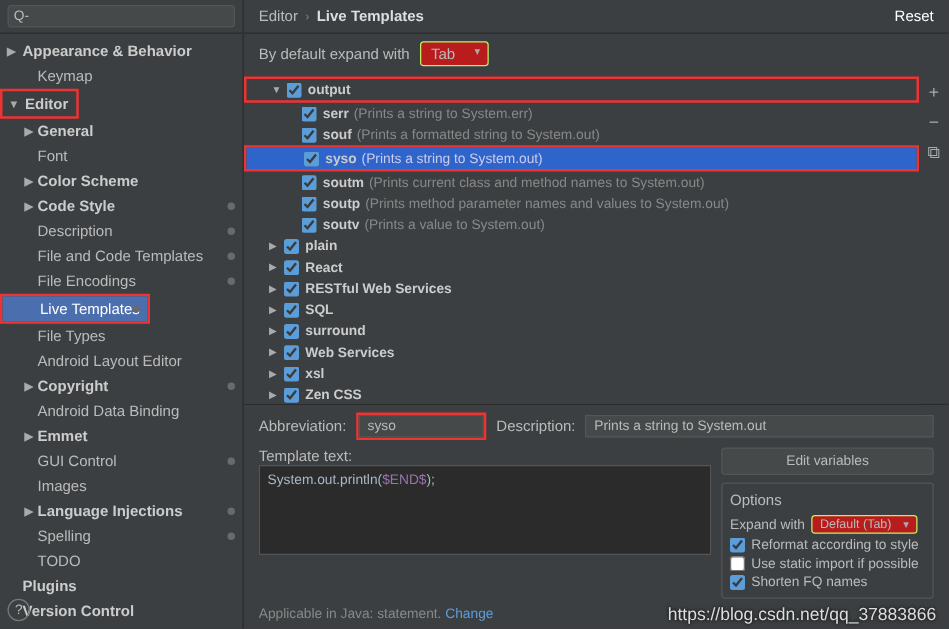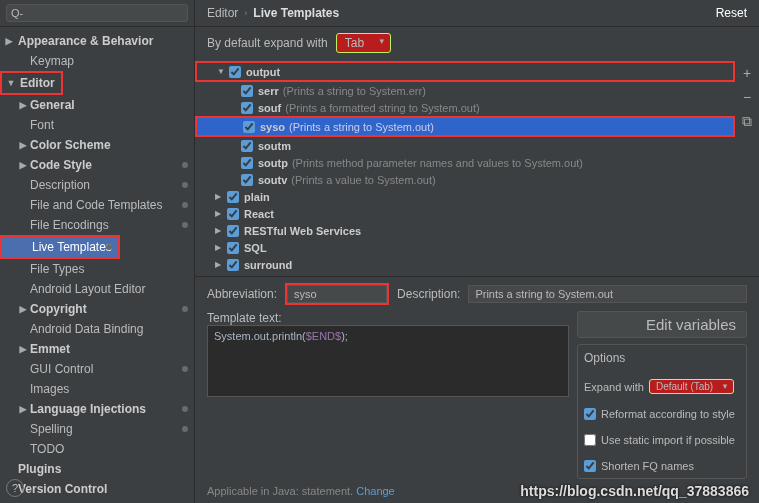--- a/index.html
+++ b/index.html
@@ -43,28 +43,28 @@
 .form-row{display:flex;align-items:center;gap:8px}
 .form-row label{color:#bbb}
 .txt-in{background:#45494a;border:1px solid #555;color:#bbb;padding:2px 6px;font-size:11px}
 .abbr-in{width:100px}
 .desc-in{flex:1}
 .tt-area{display:flex;gap:8px}
 .tt-left{flex:1}
 .code-box{background:#2b2b2b;border:1px solid #555;color:#a9b7c6;font-family:Consolas,monospace;font-size:11px;padding:4px 6px;height:72px;white-space:pre}
 .code-box .v{color:#9876aa}
 .tt-right{width:170px;display:flex;flex-direction:column;gap:6px}
-.btn{background:#45494a;border:1px solid #555;color:#bbb;padding:4px 10px;text-align:right;border-radius:3px;font-size:15px}
+.btn{background:#45494a;border:1px solid #555;color:#bbb;padding:4px 10px;text-align:center;border-radius:3px;font-size:11px}
 .opts{border:1px solid #555;padding:6px;border-radius:3px}
 .opts-title{color:#bbb;margin-bottom:5px}
-.opt-row{display:flex;align-items:center;gap:5px;margin-top:14px;font-size:11px}
+.opt-row{display:flex;align-items:center;gap:5px;margin-top:3px;font-size:11px}
 .opt-row input{accent-color:#5b9dd9;width:12px;height:12px}
 .applic{color:#888;font-size:11px}
 .applic a{color:#5b9dd9;text-decoration:none}
-.wm{position:absolute;bottom:4px;right:10px;color:#ddd;font-size:14px;text-shadow:0 0 3px #000;pointer-events:none;font-weight:700}
+.wm{position:absolute;bottom:4px;right:10px;color:#ddd;font-size:14px;text-shadow:0 0 3px #000;pointer-events:none;font-weight:400}
 </style>
 </head>
 <body>
 
 <div class="root">
  <div class="sidebar">
   <div class="search">
    <input type="text" value="Q-" style="">
   </div>
   <div class="tree" id="sidebar-tree"><div class="tree-item bold">
@@ -168,20 +168,21 @@
           <div class="redbox">
             <div class="tpl-row child sel">
               <input type="checkbox" checked="" style="">
               <span class="name">syso</span>
               <span class="desc">(Prints a string to System.out)</span>
             </div>
           </div>
           <div class="tpl-row child">
             <input type="checkbox" checked="" style="">
             <span class="name">soutm</span>
+            <span class="desc">(Prints current class and method names to System.out)</span>
           </div>
           <div class="tpl-row child">
             <input type="checkbox" checked="" style="">
             <span class="name">soutp</span>
             <span class="desc">(Prints method parameter names and values to System.out)</span>
           </div>
           <div class="tpl-row child">
             <input type="checkbox" checked="" style="">
             <span class="name">soutv</span>
             <span class="desc">(Prints a value to System.out)</span>

